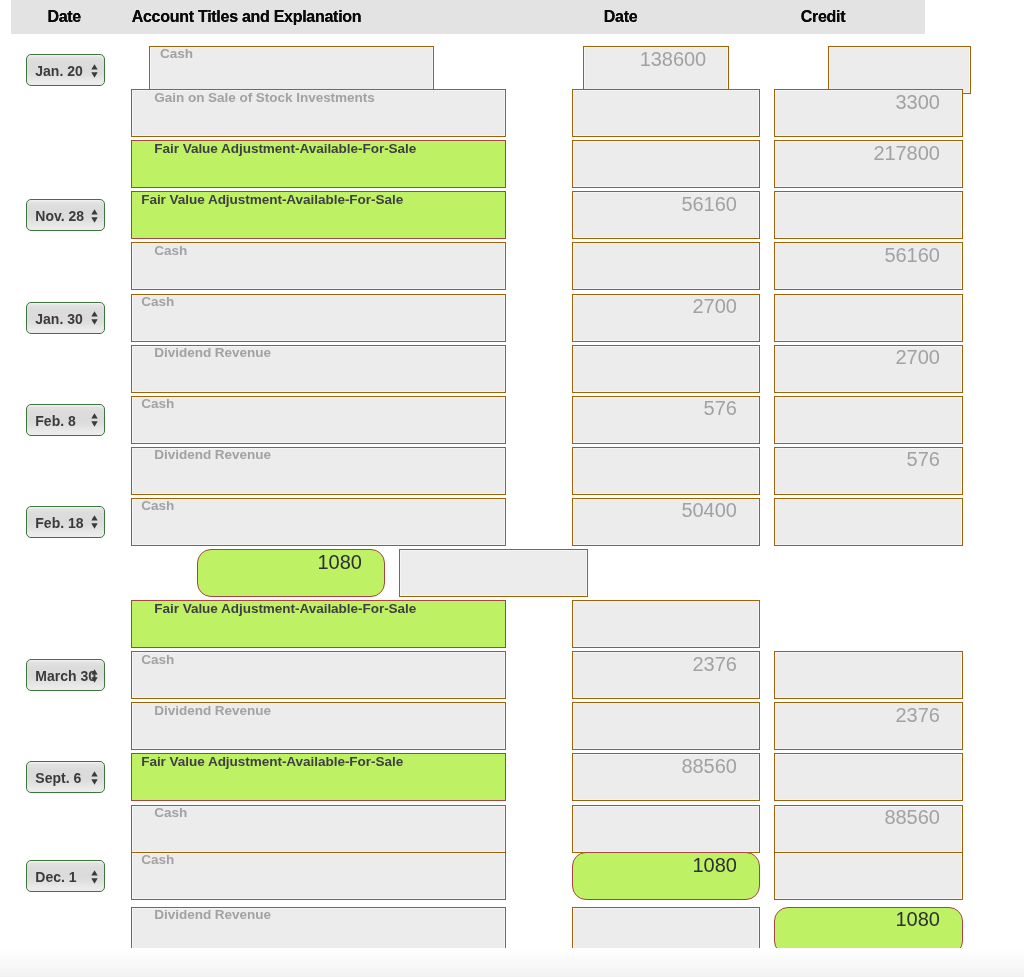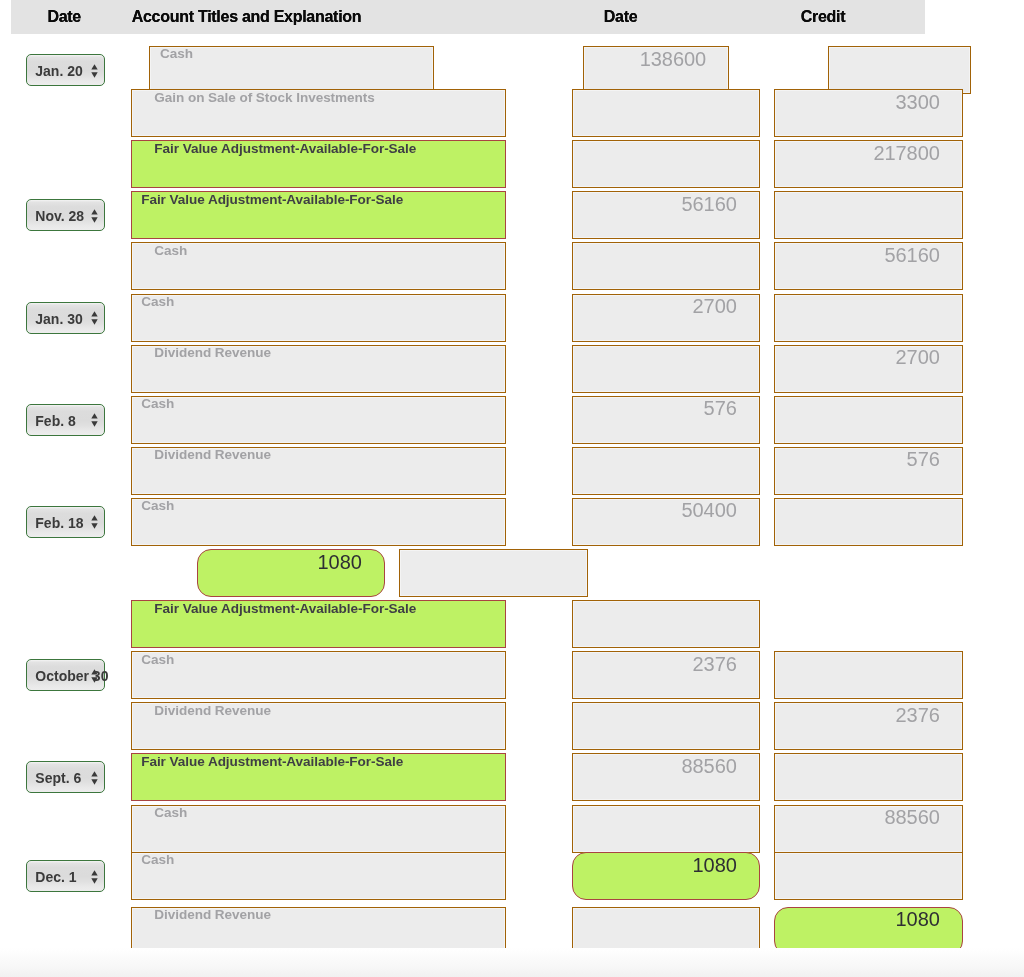--- a/index.html
+++ b/index.html
@@ -347,21 +347,21 @@
           <div class="cell-debit">
             <div class="inp num empty">
               <span></span>
             </div>
           </div>
           <div class="cell-gapB"></div>
         </div>
         <div class="row" style="top: 625.2px;">
           <div class="cell-date">
             <div class="sel">
-              <span class="sel-label">October 30</span>
+              <span class="sel-label">March 30</span>
               <span class="arrows">
                 <svg width="7" height="14" viewBox="0 0 7 14" aria-hidden="true">
                   <polygon points="3.5,0.2 6.7,5.5 0.3,5.5" fill="#3a3a3a"></polygon>
                   <polygon points="3.5,13.8 6.7,8.3 0.3,8.3" fill="#3a3a3a"></polygon>
                 </svg>
               </span>
             </div>
           </div>
           <div class="cell-acct">
             <div class="inp">

